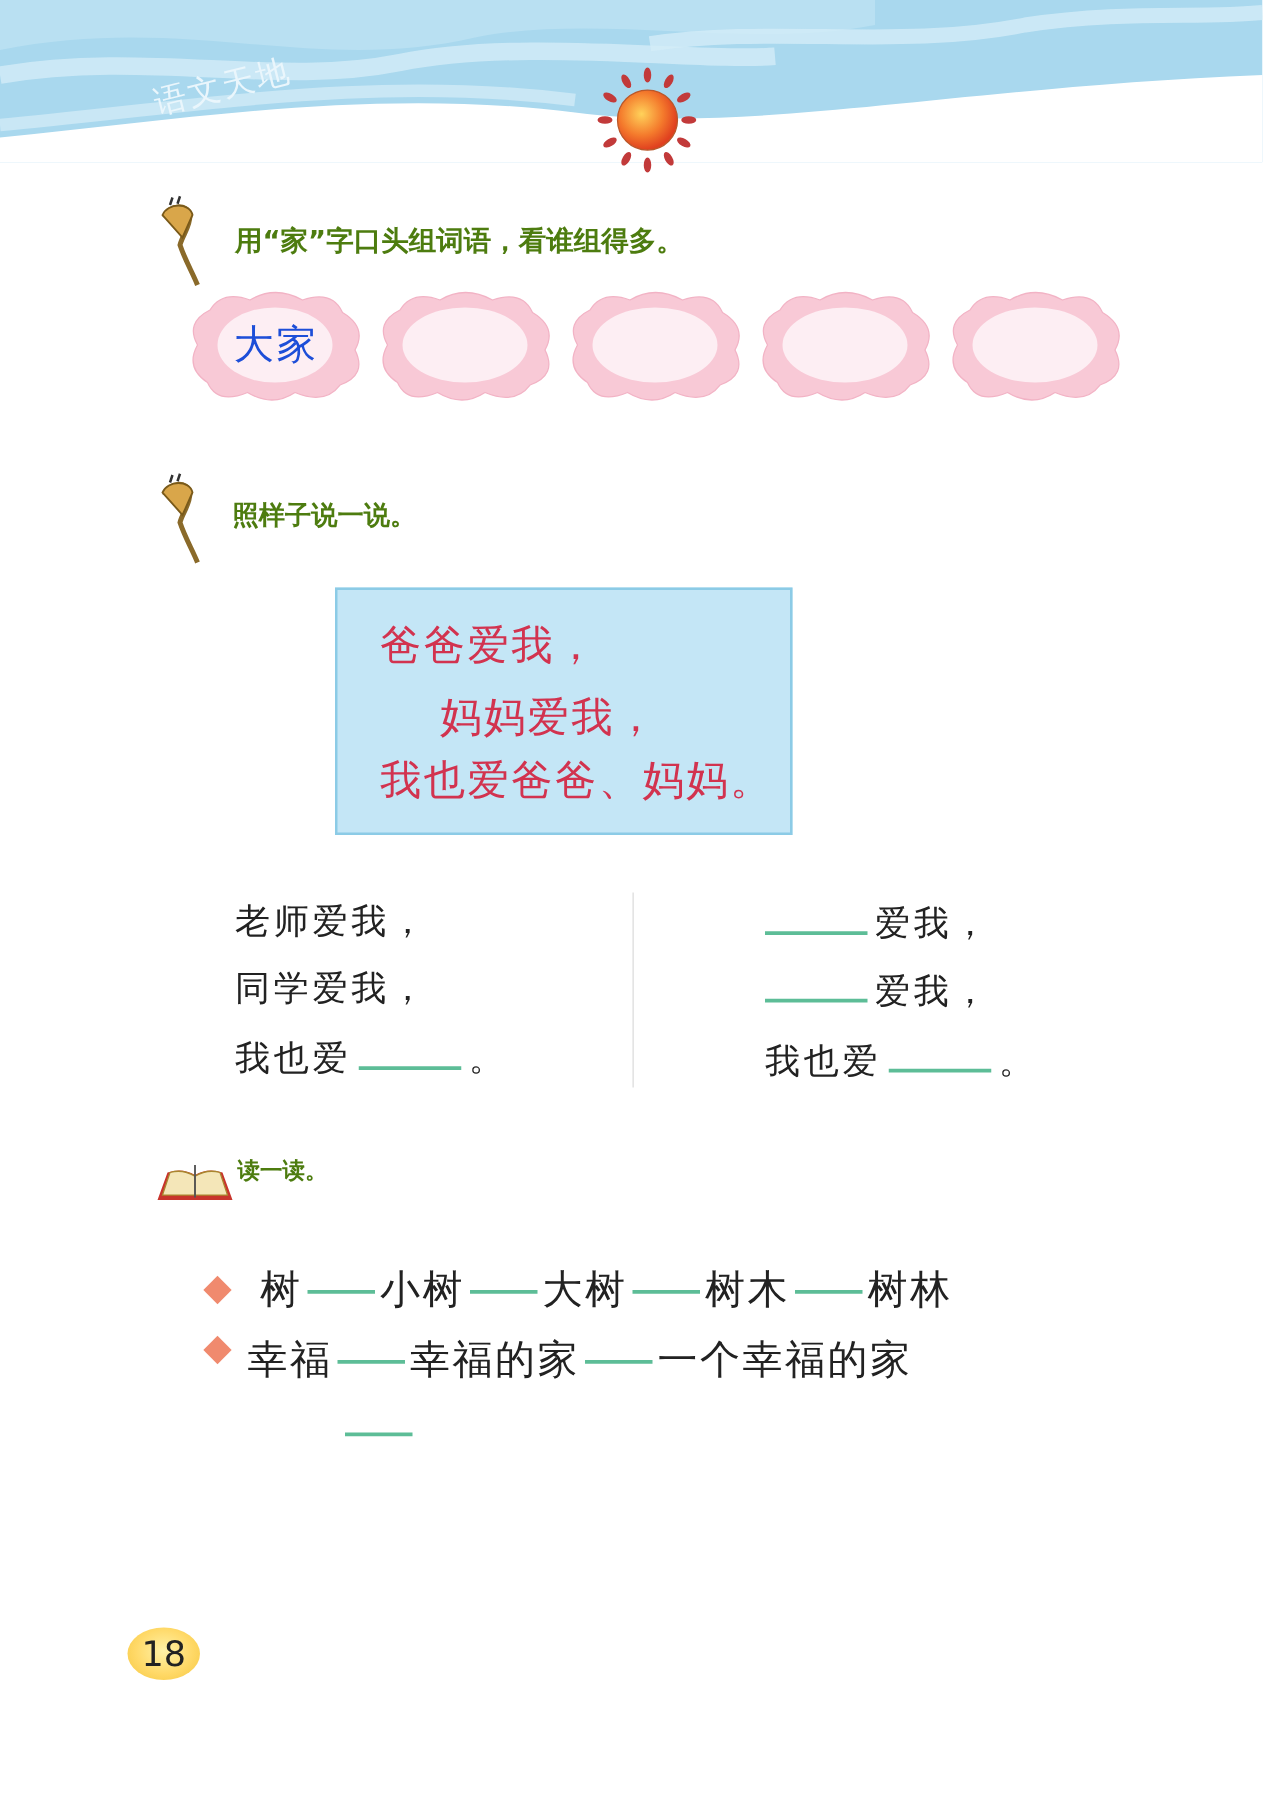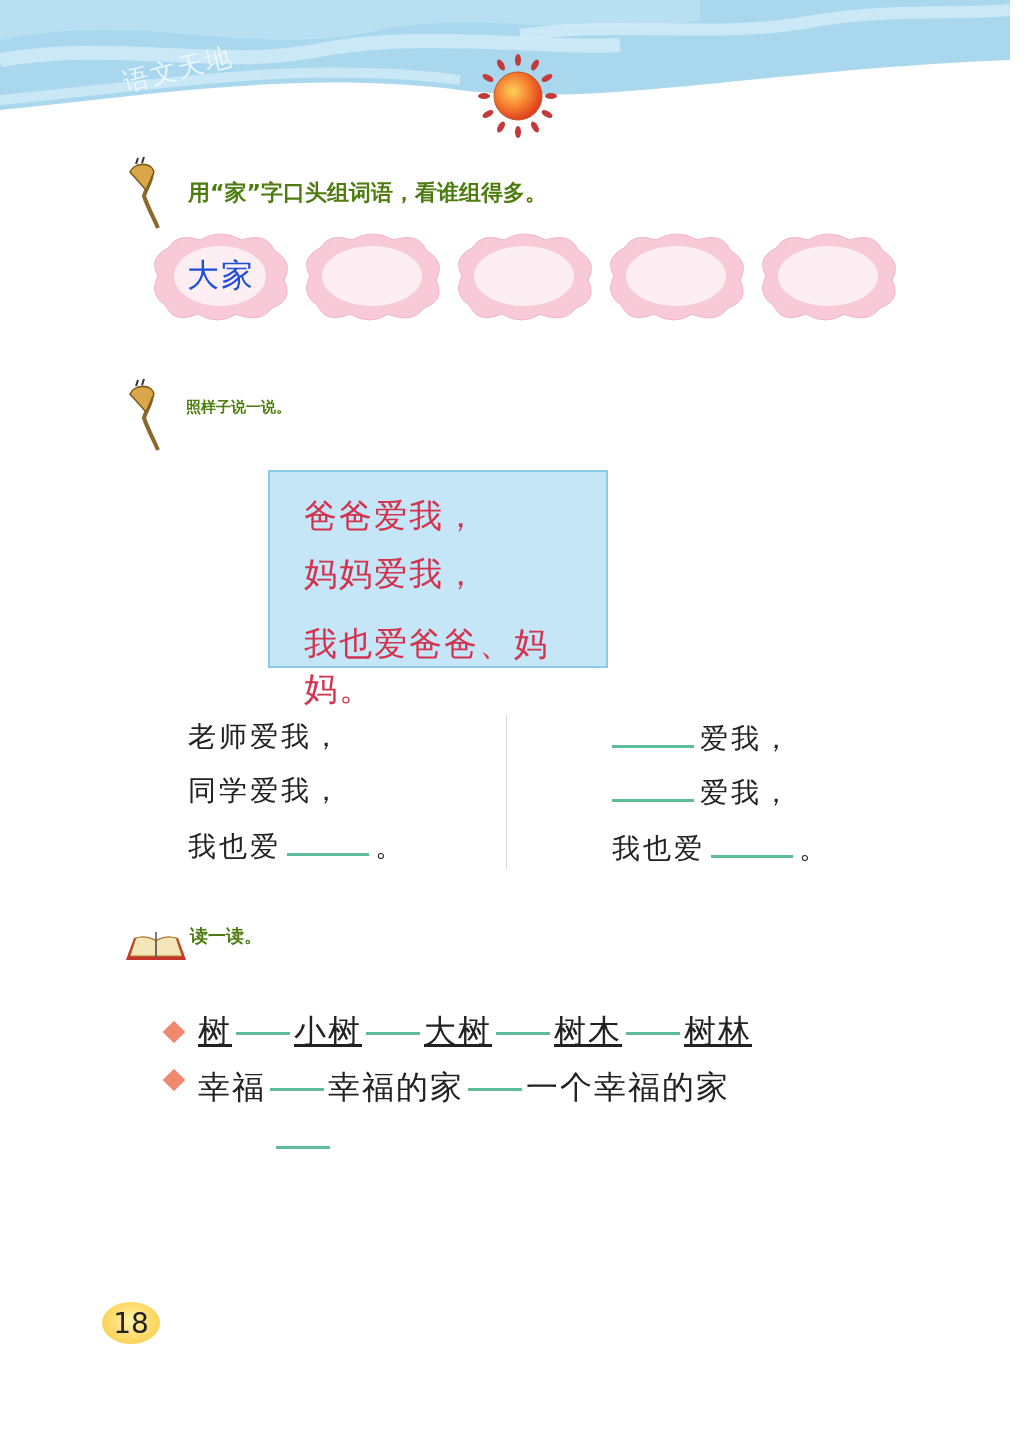--- a/index.html
+++ b/index.html
@@ -17,21 +17,21 @@
   }
   .torch { position: absolute; }
   .flower { position: absolute; width: 146px; height: 96px; }
   .flower svg { position: absolute; left: 0; top: 0; }
   .flower-text {
     position: absolute; left: 0; top: 0; width: 146px; height: 96px;
     display: flex; align-items: center; justify-content: center;
     font-size: 32px; color: #1d4ed8; letter-spacing: 2px;
   }
   .example-box {
-    position: absolute; left: 268px; top: 470px; width: 340px; height: 198px;
+    position: absolute; left: 268px; top: 470px; width: 366px; height: 198px;
     background: #c4e6f6; border: 2px solid #8ccbe6; box-sizing: border-box;
   }
   .example-line {
     position: absolute; left: 34px; font-size: 33px; color: #d2334f; letter-spacing: 2px;
   }
   .pattern-line { position: absolute; font-size: 28px; letter-spacing: 3px; white-space: nowrap; }
   .blank {
     display: inline-block; width: 82px; height: 3px; background: #5dbd97;
     vertical-align: baseline; margin: 0 6px;
   }
@@ -131,26 +131,26 @@
     </svg>
     <div class="flower-text"></div>
   </div>
 </div>
 
 <svg class="torch" style="left:124px; top:378px;" width="46" height="76" viewBox="0 0 46 76">
   <path d="M8 18 C 10 8, 26 6, 28 16 C 28 26, 22 32, 20 40 C 24 52, 30 62, 34 72" stroke="#8a6a2a" stroke-width="4" fill="none"></path>
   <path d="M6 16 C 10 6, 28 6, 30 16 L 22 34 Z" fill="#d9a64a" stroke="#7a5a1a" stroke-width="1.5"></path>
   <path d="M12 8 L14 2 M18 7 L20 1" stroke="#333" stroke-width="2"></path>
 </svg>
-<div class="section-title" style="left:186px; top:398px; font-size:15px;">照样子说一说。</div>
+<div class="section-title" style="left:186px; top:398px; font-size:21px;">照样子说一说。</div>
 
 <div class="example-box">
   <div class="example-line" style="top:22px;">爸爸爱我，</div>
-  <div class="example-line" style="top:80px;">妈妈爱我，</div>
-  <div class="example-line" style="top:150px;font-family:Liberation Mono, monospace;">我也爱爸爸、妈妈。</div>
+  <div class="example-line" style="top:80px;margin-left:48px;">妈妈爱我，</div>
+  <div class="example-line" style="top:130px;font-family:Liberation Mono, monospace;">我也爱爸爸、妈妈。</div>
 </div>
 
 <div>
   <div class="pattern-line" style="left:188px; top:718px;">老师爱我，</div>
   <div class="pattern-line" style="left:188px; top:772px;">同学爱我，</div>
   <div class="pattern-line" style="left:188px; top:828px;">
     <span>我也爱</span><span class="blank"></span><span>。</span>
   </div>
 </div>
 
@@ -170,21 +170,21 @@
 
 <svg style="position:absolute; left:124px; top:930px;" width="64" height="34" viewBox="0 0 64 34">
   <path d="M2 30 L 10 8 Q 22 4 32 10 Q 42 4 54 8 L 62 30 Z" fill="#c8342c"></path>
   <path d="M6 26 L 12 8 Q 22 5 32 11 L 32 26 Z" fill="#f4e6b8" stroke="#a9862e" stroke-width="1"></path>
   <path d="M32 11 Q 42 5 52 8 L 58 26 L 32 26 Z" fill="#f4e6b8" stroke="#a9862e" stroke-width="1"></path>
   <line x1="32" y1="2" x2="32" y2="28" stroke="#555" stroke-width="1.5"></line>
 </svg>
 <div class="section-title" style="left:190px; top:924px; font-size:18px;">读一读。</div>
 
 <div class="diamond" style="left:166px; top:1024px;"></div>
-<div class="read-line" style="left:198px; top:1010px;text-decoration:underline;">
+<div class="read-line" style="left:208px; top:1010px;">
   <span>树</span><span class="dash"></span><span>小树</span><span class="dash"></span><span>大树</span><span class="dash"></span><span>树木</span><span class="dash"></span><span>树林</span>
 </div>
 
 <div class="diamond" style="left:166px; top:1072px;"></div>
 <div class="read-line" style="left:198px; top:1066px;">
   <span>幸福</span><span class="dash"></span><span>幸福的家</span><span class="dash"></span><span>一个幸福的家</span>
 </div>
 
 <div class="read-line" style="left:272px; top:1126px;">
   <span class="dash"></span>

